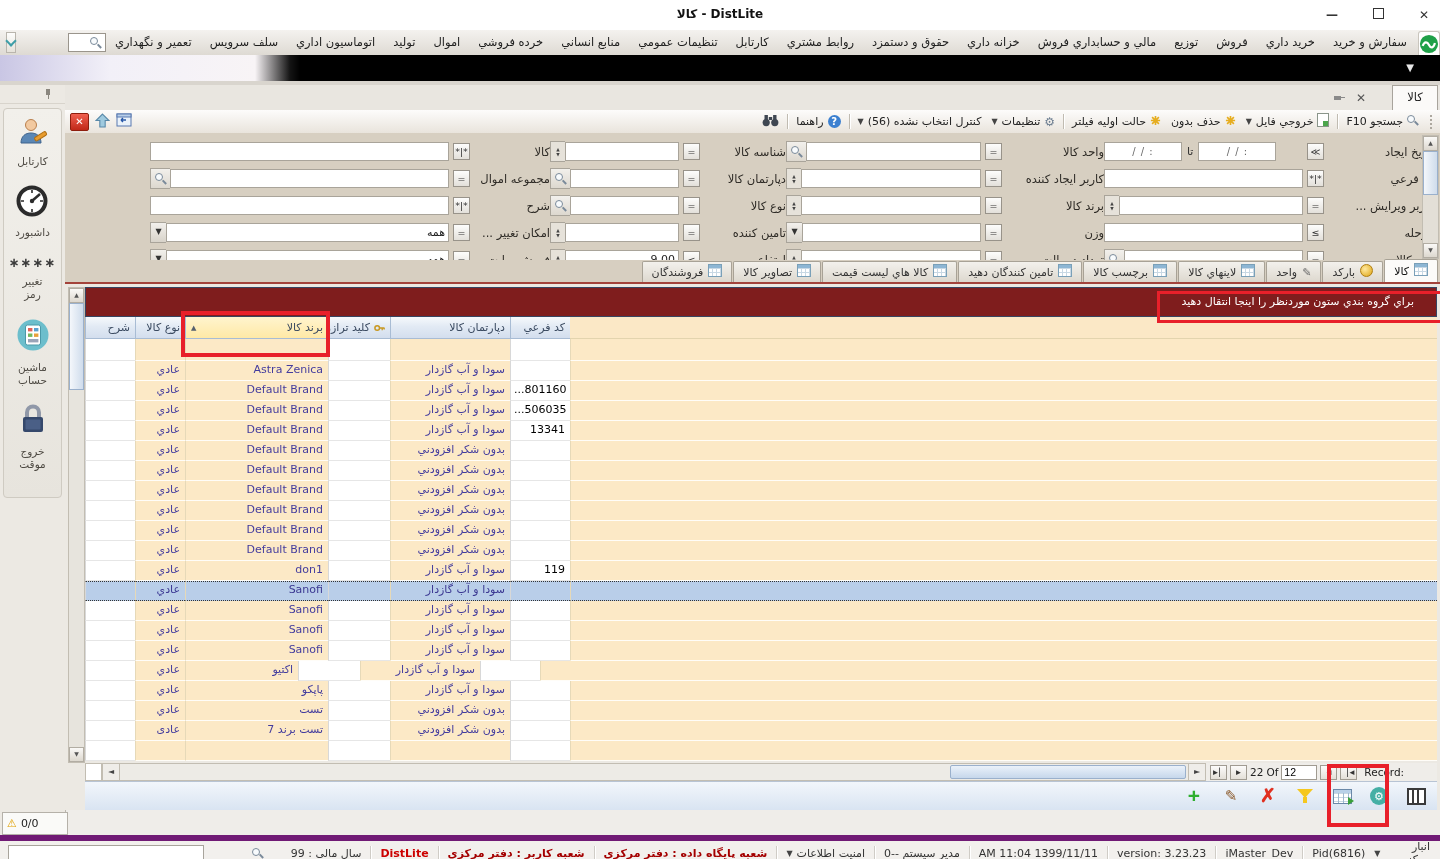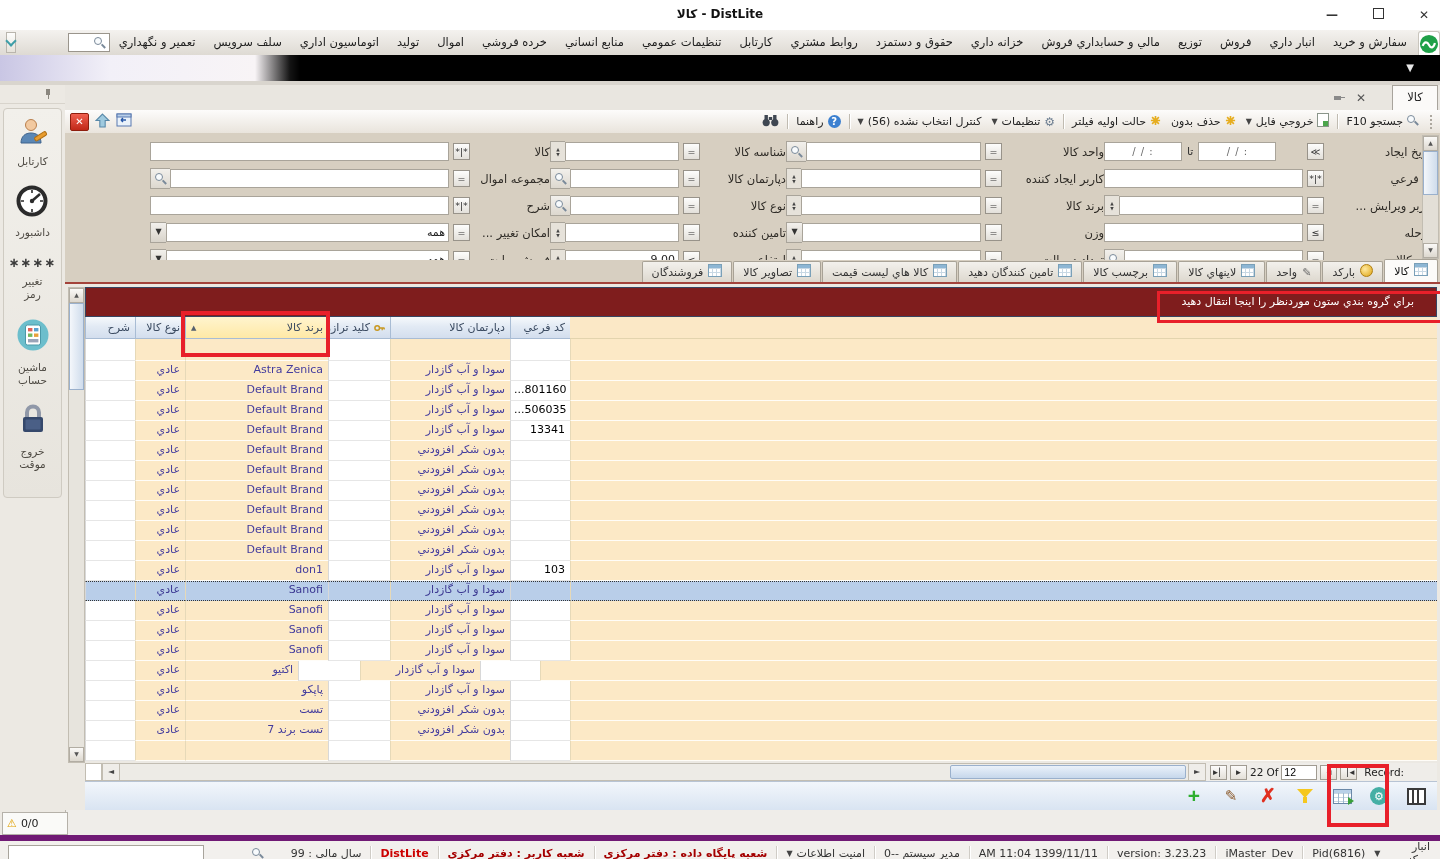--- a/index.html
+++ b/index.html
@@ -205,21 +205,21 @@
   <div class="menubar">
     <span class="menu-chevron">
         <i></i>
       </span>
     <span class="searchwrap">
       <input style="">
       <span class="mag"></span>
     </span>
     <div class="menu-items">
         <div class="menu-item">سفارش و خريد</div>
-        <div class="menu-item">انبار داري</div>
+        <div class="menu-item">خريد داري</div>
         <div class="menu-item">فروش</div>
         <div class="menu-item">توزيع</div>
         <div class="menu-item">مالي و حسابداري فروش</div>
         <div class="menu-item">خزانه داري</div>
         <div class="menu-item">حقوق و دستمزد</div>
         <div class="menu-item">روابط مشتري</div>
         <div class="menu-item">كارتابل</div>
         <div class="menu-item">تنظيمات عمومي</div>
         <div class="menu-item">منابع انساني</div>
         <div class="menu-item">خرده فروشي</div>
@@ -741,21 +741,21 @@
               <div class="c filler"></div>
               <div class="c wh num" style="width: 60px;"></div>
               <div class="c" style="width: 120px;">بدون شكر افزودني</div>
               <div class="c wh" style="width: 62px;"></div>
               <div class="c" style="width: 143px;">Default Brand</div>
               <div class="c" style="width: 50px;">عادي</div>
               <div class="c wh" style="width: 50px;"></div>
             </div>
             <div class="grow">
               <div class="c filler"></div>
-              <div class="c wh num" style="width: 60px;">103</div>
+              <div class="c wh num" style="width: 60px;">119</div>
               <div class="c" style="width: 120px;">سودا و آب گازدار</div>
               <div class="c wh" style="width: 62px;"></div>
               <div class="c" style="width: 143px;">don1</div>
               <div class="c" style="width: 50px;">عادي</div>
               <div class="c wh" style="width: 50px;"></div>
             </div>
             <div class="grow sel">
               <div class="c filler"></div>
               <div class="c wh num" style="width: 60px;"></div>
               <div class="c" style="width: 120px;">سودا و آب گازدار</div>

